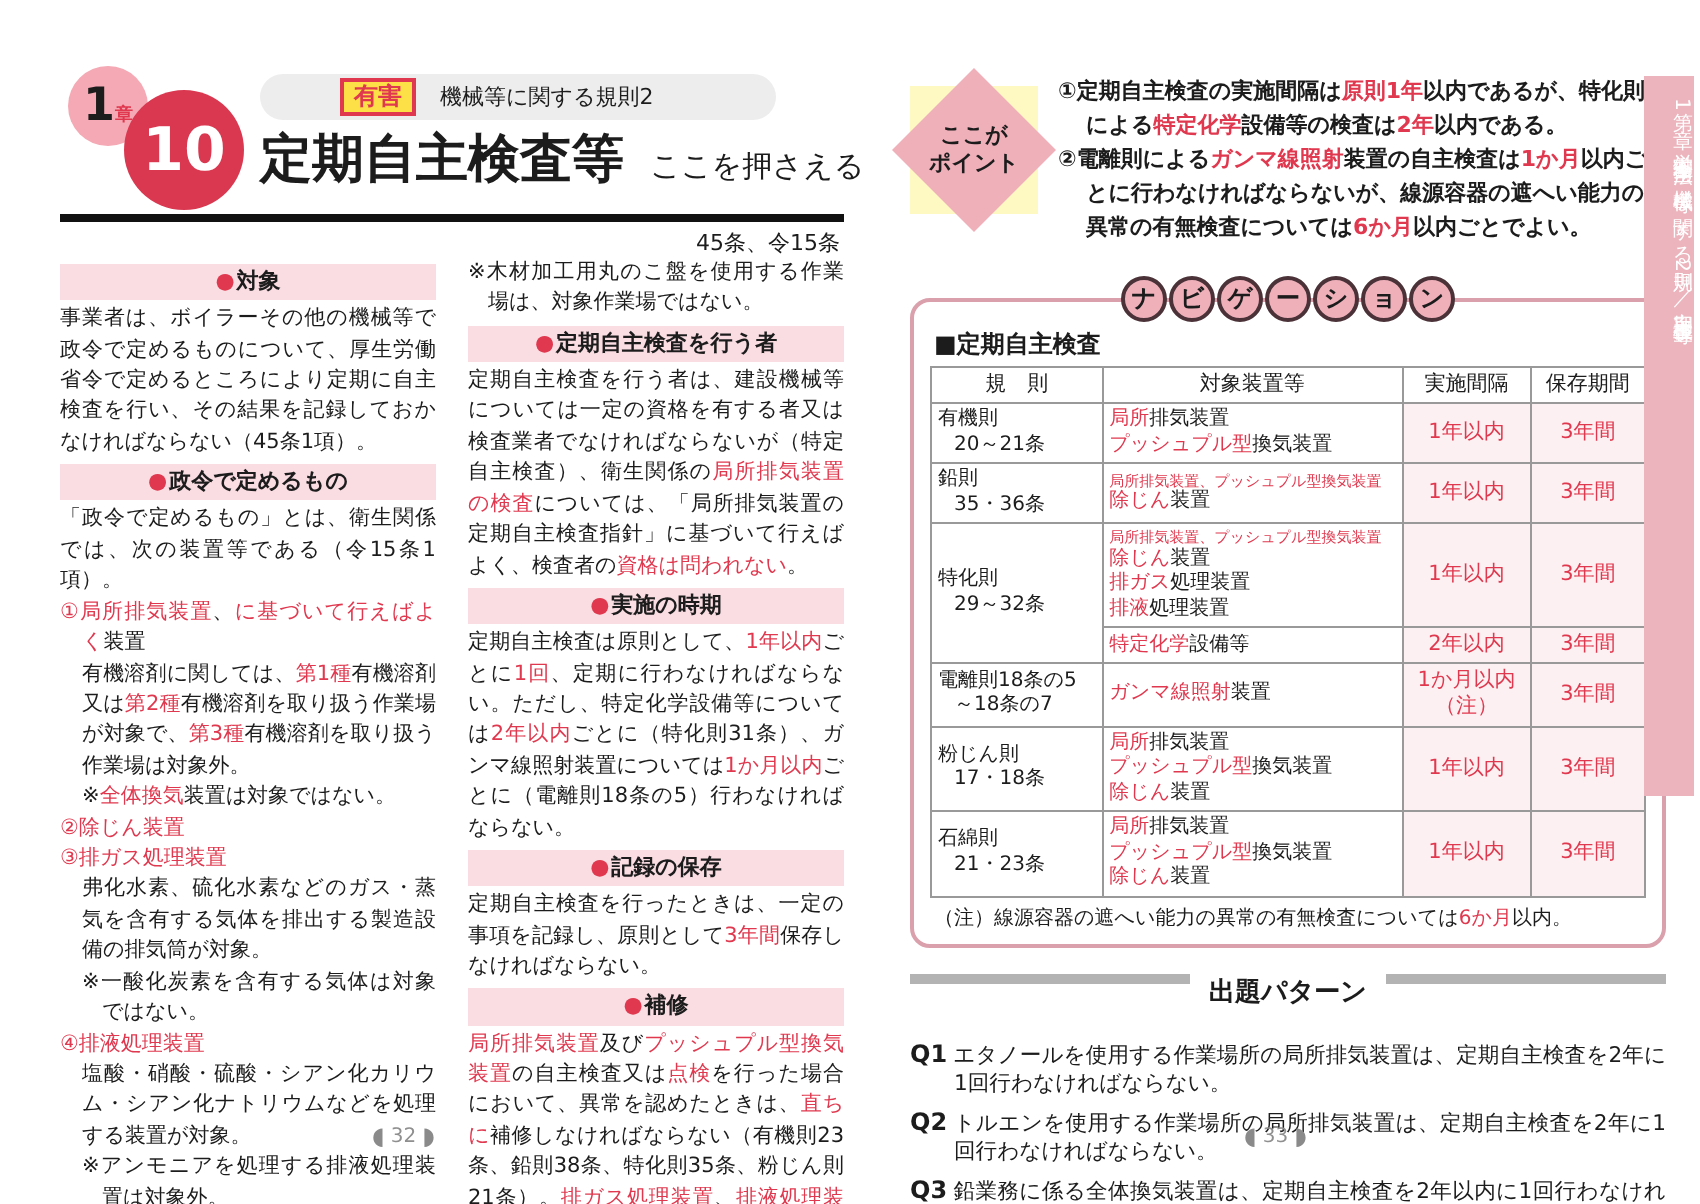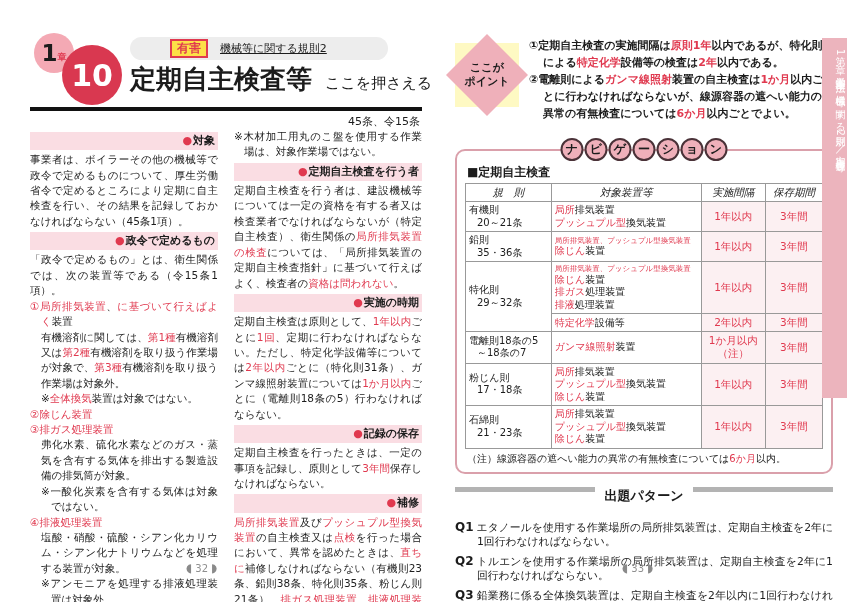--- a/index.html
+++ b/index.html
@@ -14,31 +14,31 @@
     background:var(--pink-circle,#f4a9b4); display:flex; align-items:center; justify-content:center; z-index:1; }
   .ch-num { font-size:23px; font-weight:bold; }
   .ch-suffix { font-size:9px; color:var(--accent,#e0394f); font-weight:bold; margin-top:9px; }
   .num-circle { position:absolute; left:32px; top:12px; width:60px; height:60px; border-radius:50%;
     background:var(--accent-dark,#d93850); color:#fff; font-size:30px; font-weight:bold;
     display:flex; align-items:center; justify-content:center; z-index:2; }
   .band { position:absolute; left:100px; top:4px; width:258px; height:23px; background:var(--band,#ededed);
     border-radius:12px; display:flex; align-items:center; }
   .tag { margin-left:40px; border:2px solid var(--accent,#e0394f); color:var(--accent,#e0394f); background:#fde047;
     font-weight:bold; font-size:12px; line-height:1.25; padding:0 5px; }
-  .category { margin-left:12px; font-size:11px;text-decoration:underline; }
+  .category { margin-left:12px; font-size:11px; }
   .title-row { position:absolute; left:100px; top:29px; white-space:nowrap; }
   .title { font-size:26px; font-weight:bold; }
   .subtitle { font-size:15px; margin-left:8px;text-align:center; }
   .rule-bar { position:absolute; left:0; right:0; top:74px; height:4px; background:#111; }
   .articles { position:absolute; right:2px; top:81px; font-size:11px; }
 
   .cols { display:flex; gap:16px; }
   .col { width:188px; font-size:10.5px; line-height:1.47; text-align:justify; }
   .blk-heading { background:var(--pink-light,#fadde3); font-weight:bold; font-size:11px; padding:1px 3px;
-    margin:3px 0 2px; text-align:right; }
+    margin:3px 0 2px; text-align:center; }
   .blk-heading .bullet { color:var(--accent,#e0394f); margin-right:1px; }
   .blk-item  { padding-left:11px; text-indent:-11px; }
   .blk-sub   { padding-left:11px; }
   .blk-note  { padding-left:21px; text-indent:-10px; }
   .blk-note0 { padding-left:10px; text-indent:-10px; }
 
   
   .page-right { position:absolute; left:455px; top:35px; width:378px; }
   .point-box { display:flex; gap:10px; }
   .pbadge { position:relative; width:64px; height:64px; background:#fef9c3; flex:none; margin-top:8px; }
@@ -47,21 +47,21 @@
     font-size:11px; font-weight:bold; z-index:1; line-height:1.25; }
   .point-items { font-size:11px; font-weight:bold; line-height:1.55; padding-top:2px; }
   .point-item { padding-left:14px; text-indent:-14px; }
 
   .nav-box { position:relative; margin-top:27px; border:2px solid var(--nav-border,#daa0ab); border-radius:10px; padding:13px 8px 6px; }
   .nav-label { position:absolute; top:-13px; left:50%; transform:translateX(-50%); display:flex; gap:1px; }
   .navchar { width:23px; height:23px; border-radius:50%; background:var(--nav-circle,#efb0ba); border:2px solid #4a3238;
     display:flex; align-items:center; justify-content:center; font-size:12px; font-weight:bold; }
   .tbl-title { font-size:12px; font-weight:bold; margin:0 0 2px 2px; }
   .nav-table { width:100%; border-collapse:collapse; font-size:10px; line-height:1.25; }
-  .nav-table th { border:1px solid #999; font-weight:normal; font-size:10.5px; padding:2px; text-align:center; background:#fff;font-style:italic; }
+  .nav-table th { border:1px solid #999; font-weight:normal; font-size:10.5px; padding:2px; text-align:center; background:#fff; }
   .nav-table td { border:1px solid #999; padding:2px 3px; vertical-align:middle; }
   .td-rule { width:24%; font-size:10px; }
   .rline2 { padding-left:8px; }
   .td-dev { width:42%; }
   .devsmall { font-size:7.5px; }
   .td-int { width:18%; text-align:center; background:var(--cell-pink,#fcf0f2); font-size:10.5px; }
   .td-ret { width:16%; text-align:center; background:var(--cell-pink,#fcf0f2); font-size:10.5px; }
   .tbl-note { font-size:10px; margin-top:3px; padding-left:2px; }
 
   .quiz { margin-top:13px; }

